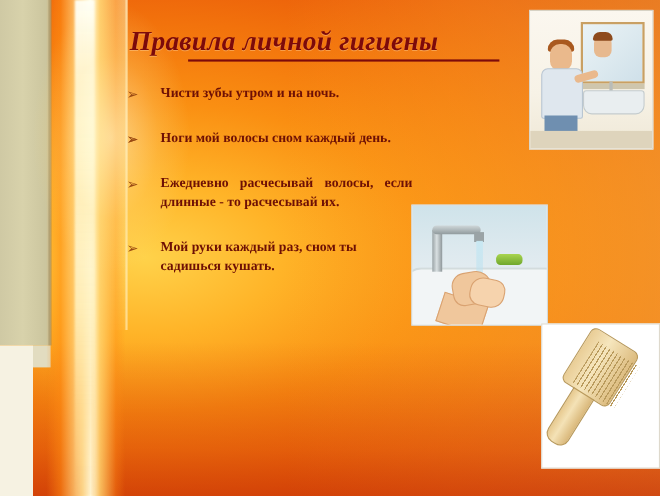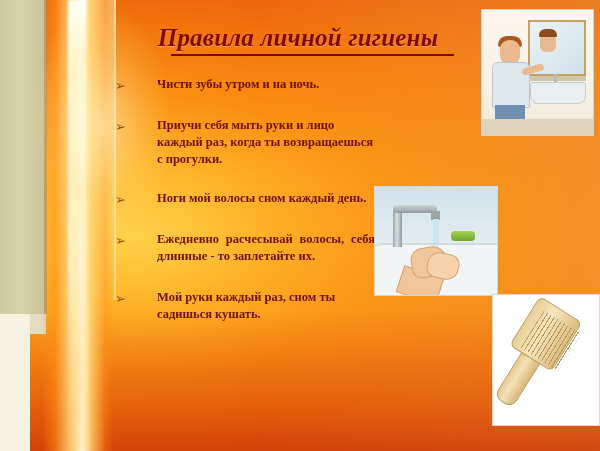--- a/index.html
+++ b/index.html
@@ -105,21 +105,20 @@
     width: 190px; height: 330px;
     background: radial-gradient(50% 50% at 50% 50%, rgba(255,250,210,0.55) 0%, rgba(255,220,130,0.25) 45%, rgba(255,180,60,0) 75%);
     pointer-events: none;
   }
 
   
   .title {
     position: absolute;
     left: 118px; top: 24px;
     width: 360px;
-    text-align: center;
     font-family: "Liberation Serif", serif;
     font-weight: bold;
     font-style: italic;
     font-size: 25px;
     color: #7d0a0a;
     letter-spacing: .2px;
     text-shadow: 0 1px 0 rgba(255,230,190,.35);
   }
   .title-underline {
     position: absolute;
@@ -142,21 +141,21 @@
   .bullet-mark {
     position: absolute;
     left: 0; top: 2px;
     width: 14px;
     color: #9a4a13;
     font-size: 13px;
     line-height: 15px;
   }
   .bullet-text {
     display: block;
-    margin-left: 42px;
+    margin-left: 31px;
     font-family: "Liberation Serif", serif;
     font-weight: bold;
     font-size: 12.5px;
     line-height: 17px;
     color: #6e1005;
   }
   .bullet-text.justify { text-align: justify; }
 
   
   .pic-mirror {
@@ -372,31 +371,30 @@
 
   <div class="bullets">
 
     <div class="bullet-row" style="margin-bottom:24px;">
       <span class="bullet-mark nosel">➢</span>
       <span class="bullet-text">Чисти зубы утром и на ночь.</span>
     </div>
 
     <div class="bullet-row" style="margin-bottom:22px;">
       <span class="bullet-mark nosel">➢</span>
-      <span class="bullet-text">Приучи себя мыть руки и лицо каждый раз, когда ты возвращаешься с прогулки.</span>
     </div>
 
     <div class="bullet-row" style="margin-bottom:24px;">
       <span class="bullet-mark nosel">➢</span>
       <span class="bullet-text">Ноги мой волосы сном каждый день.</span>
     </div>
 
     <div class="bullet-row" style="margin-bottom:24px;">
       <span class="bullet-mark nosel">➢</span>
-      <span class="bullet-text justify">Ежедневно  расчесывай  волосы, себя  длинные  -  то заплетайте их.</span>
+      <span class="bullet-text justify">Ежедневно  расчесывай  волосы, если  длинные  -  то расчесывай их.</span>
     </div>
 
     <div class="bullet-row">
       <span class="bullet-mark nosel">➢</span>
       <span class="bullet-text">Мой руки каждый раз, сном ты садишься кушать.</span>
     </div>
 
   </div>
 
   <div class="pic-mirror">

